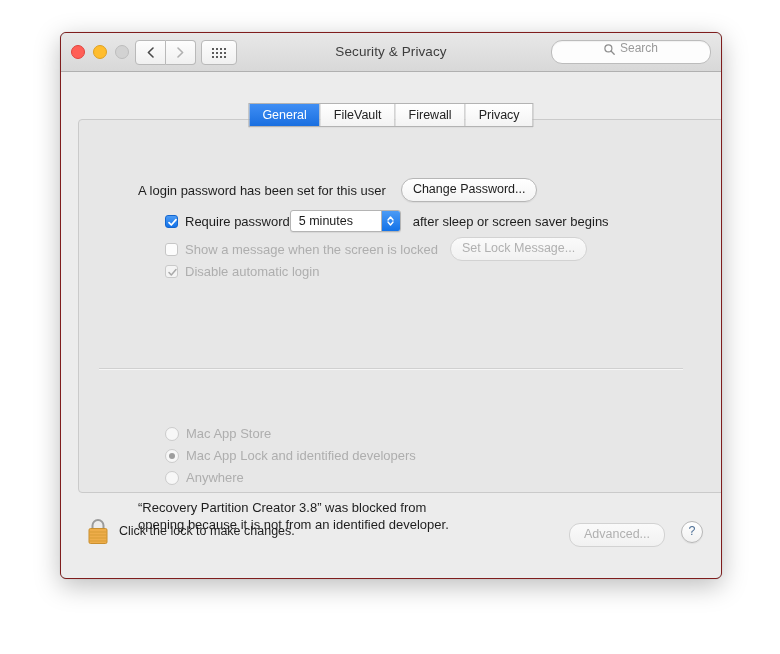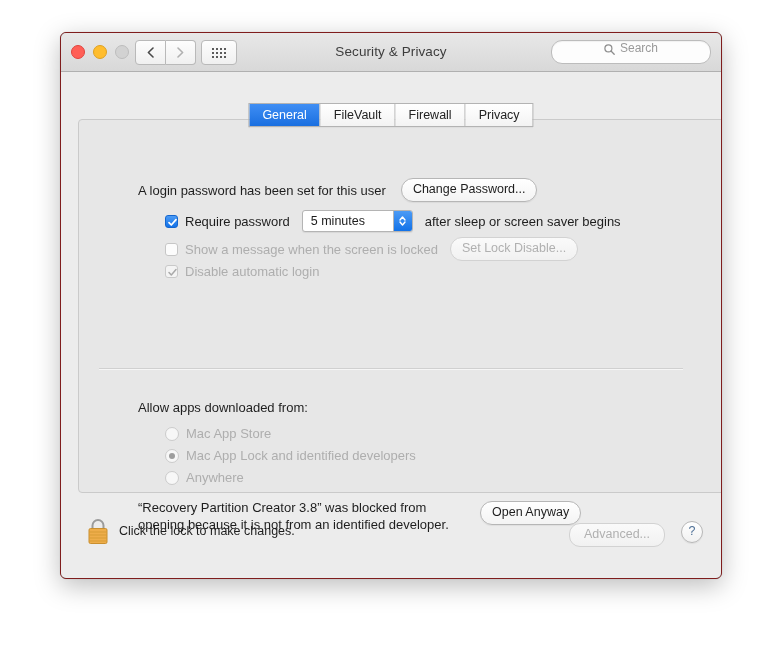--- a/index.html
+++ b/index.html
@@ -407,72 +407,68 @@
         <button class="btn" style="margin-left:15px;">Change Password...</button>
       </div>
 
       <div class="row" style="left:86px; top:90px;">
         <span class="cb on">
           <svg width="11" height="11" viewBox="0 0 11 11">
               <path d="M2 5.6 L4.3 8 L9 2.6" fill="none" stroke="#ffffff" stroke-width="1.7" stroke-linecap="round" stroke-linejoin="round"></path>
             </svg>
         </span>
         <span class="label">Require password</span>
-        <span class="popup" style="margin-left:12px;">
+        <span class="popup" style="">
           <span class="val">5 minutes</span>
           <span class="steppers">
             <svg width="9" height="14" viewBox="0 0 9 14">
               <path d="M2 6 L4.5 3 L7 6" fill="none" stroke="#ffffff" stroke-width="1.4" stroke-linecap="round" stroke-linejoin="round"></path>
               <path d="M2 8 L4.5 11 L7 8" fill="none" stroke="#ffffff" stroke-width="1.4" stroke-linecap="round" stroke-linejoin="round"></path>
             </svg>
           </span>
         </span>
         <span class="label" style="margin-left:12px;">after sleep or screen saver begins</span>
       </div>
 
       <div class="row" style="left:86px; top:117px;">
         <span class="cb off"></span>
         <span class="label dim">Show a message when the screen is locked</span>
-        <button class="btn disabled" style="margin-left:12px;">Set Lock Disable...</button>
+        <button class="btn disabled" style="margin-left:12px;">Set Lock Message...</button>
       </div>
 
       <div class="row" style="left:86px; top:144px;">
         <span class="cb on-dim">
           <svg width="11" height="11" viewBox="0 0 11 11">
               <path d="M2 5.6 L4.3 8 L9 2.6" fill="none" stroke="#a9a9a9" stroke-width="1.5" stroke-linecap="round" stroke-linejoin="round"></path>
             </svg>
         </span>
         <span class="label dim">Disable automatic login</span>
       </div>
 
       <div class="sep"></div>
 
-      <div class="row" style="left:59px; top:280px;">
-        <span class="label">Allow apps downloaded from:</span>
-      </div>
 
       <div class="row" style="left:86px; top:306px;">
         <span class="rb"></span>
         <span class="label dim">Mac App Store</span>
       </div>
 
       <div class="row" style="left:86px; top:328px;">
         <span class="rb sel"></span>
         <span class="label dim">Mac App Lock and identified developers</span>
       </div>
 
       <div class="row" style="left:86px; top:350px;">
         <span class="rb"></span>
         <span class="label dim">Anywhere</span>
       </div>
 
       <div class="msg" style="left:59px; top:379px; width:360px;">“Recovery Partition Creator 3.8” was blocked from
 opening because it is not from an identified developer.</div>
 
-      <button class="btn" style="position:absolute; left:401px; top:381px;">Open Anyway</button>
     </div>
 
     <div class="lockwrap">
       <span>
         <svg width="28" height="30" viewBox="0 0 28 30">
           <path d="M8.5 13 V9.5 a5.5 5.5 0 0 1 11 0 V13" fill="none" stroke="#9b9b9b" stroke-width="2"></path>
           <rect x="5" y="12.5" width="18" height="15" rx="1.5" fill="#eead4a" stroke="#c98f2f" stroke-width="1"></rect>
           <line x1="5.5" y1="16" x2="22.5" y2="16" stroke="#d59b34" stroke-width="0.9"></line>
           <line x1="5.5" y1="19" x2="22.5" y2="19" stroke="#d59b34" stroke-width="0.9"></line>
           <line x1="5.5" y1="22" x2="22.5" y2="22" stroke="#d59b34" stroke-width="0.9"></line>

